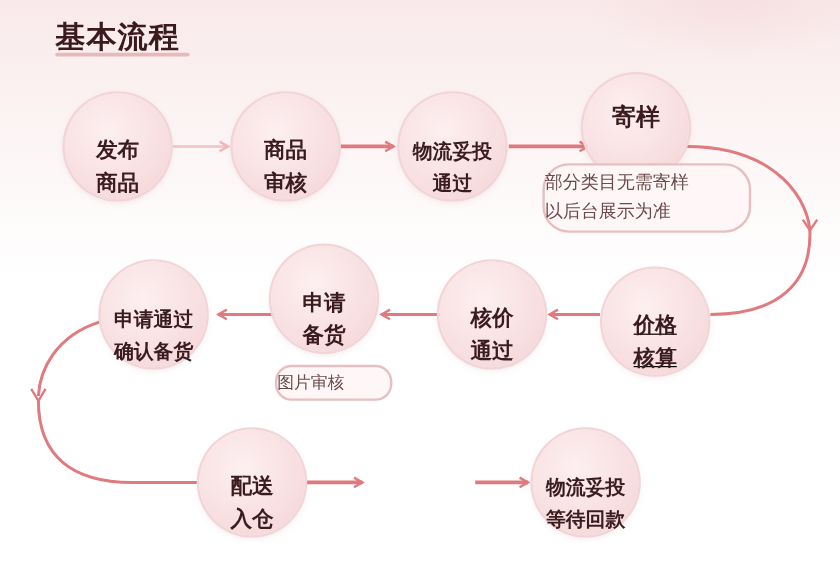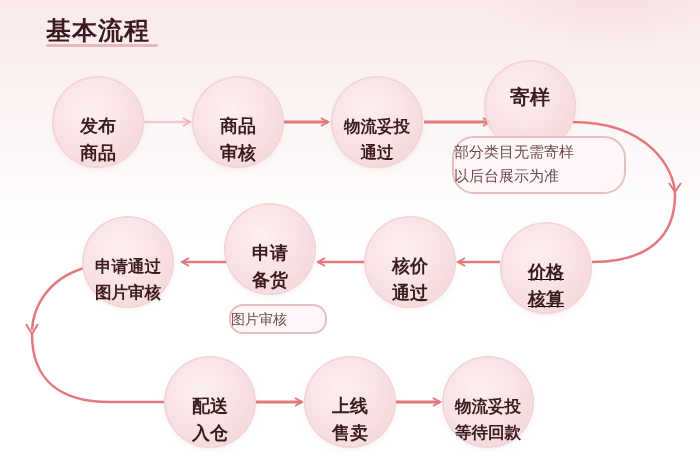--- a/index.html
+++ b/index.html
@@ -83,28 +83,24 @@
       <span>核价
 通过</span>
     </div>
   <div class="node" style="left:226px;top:205px;align-items:flex-end;">
       <span style="margin-top:12px;">申请
 备货</span>
     </div>
   <div class="note" style="left:229px;top:304px;width:94px;height:26px;font-size:14px;line-height:26px;border-radius:14px;">图片审核</div>
   <div class="node small" style="left:84px;top:218px;">
       <span>申请通过
-图片审核</span>
+确认备货</span>
     </div>
 
   <div class="node" style="left:166px;top:358px;">
       <span>配送
 入仓</span>
-    </div>
-  <div class="node" style="left:306px;top:358px;">
-      <span>上线
-售卖</span>
     </div>
   <div class="node small" style="left:444px;top:358px;">
       <span>物流妥投
 等待回款</span>
     </div>
 </div>
 
 </body></html>

